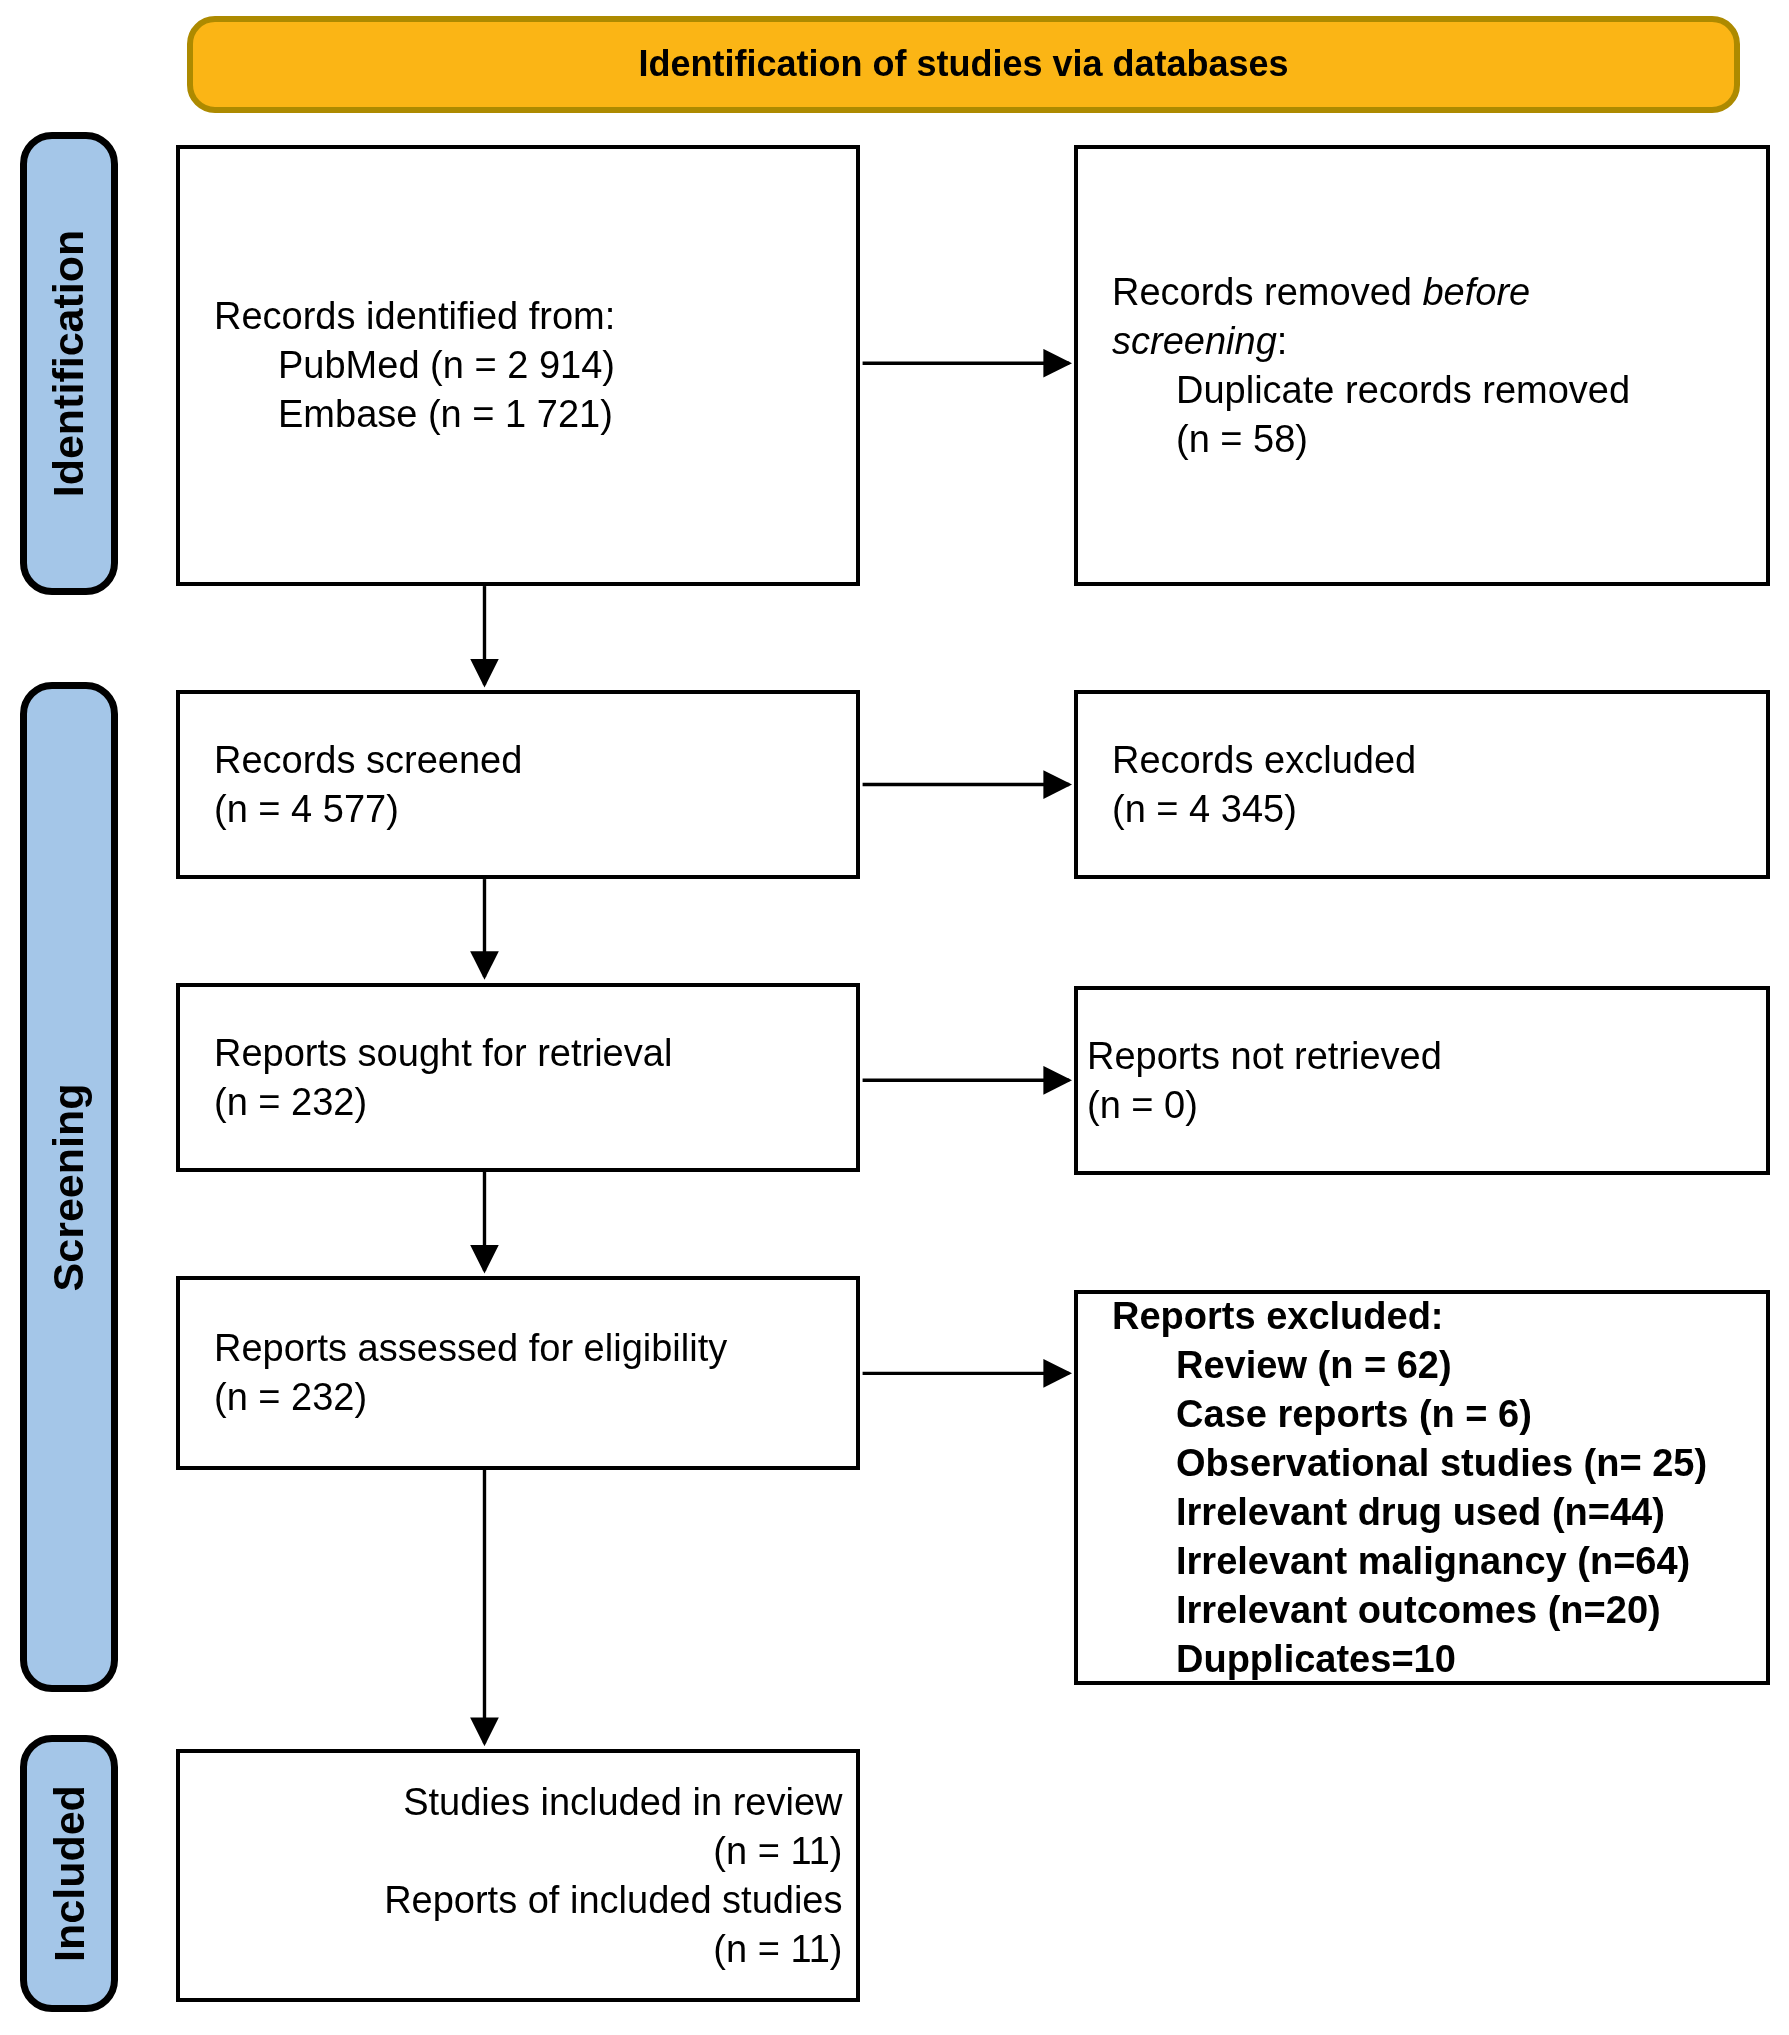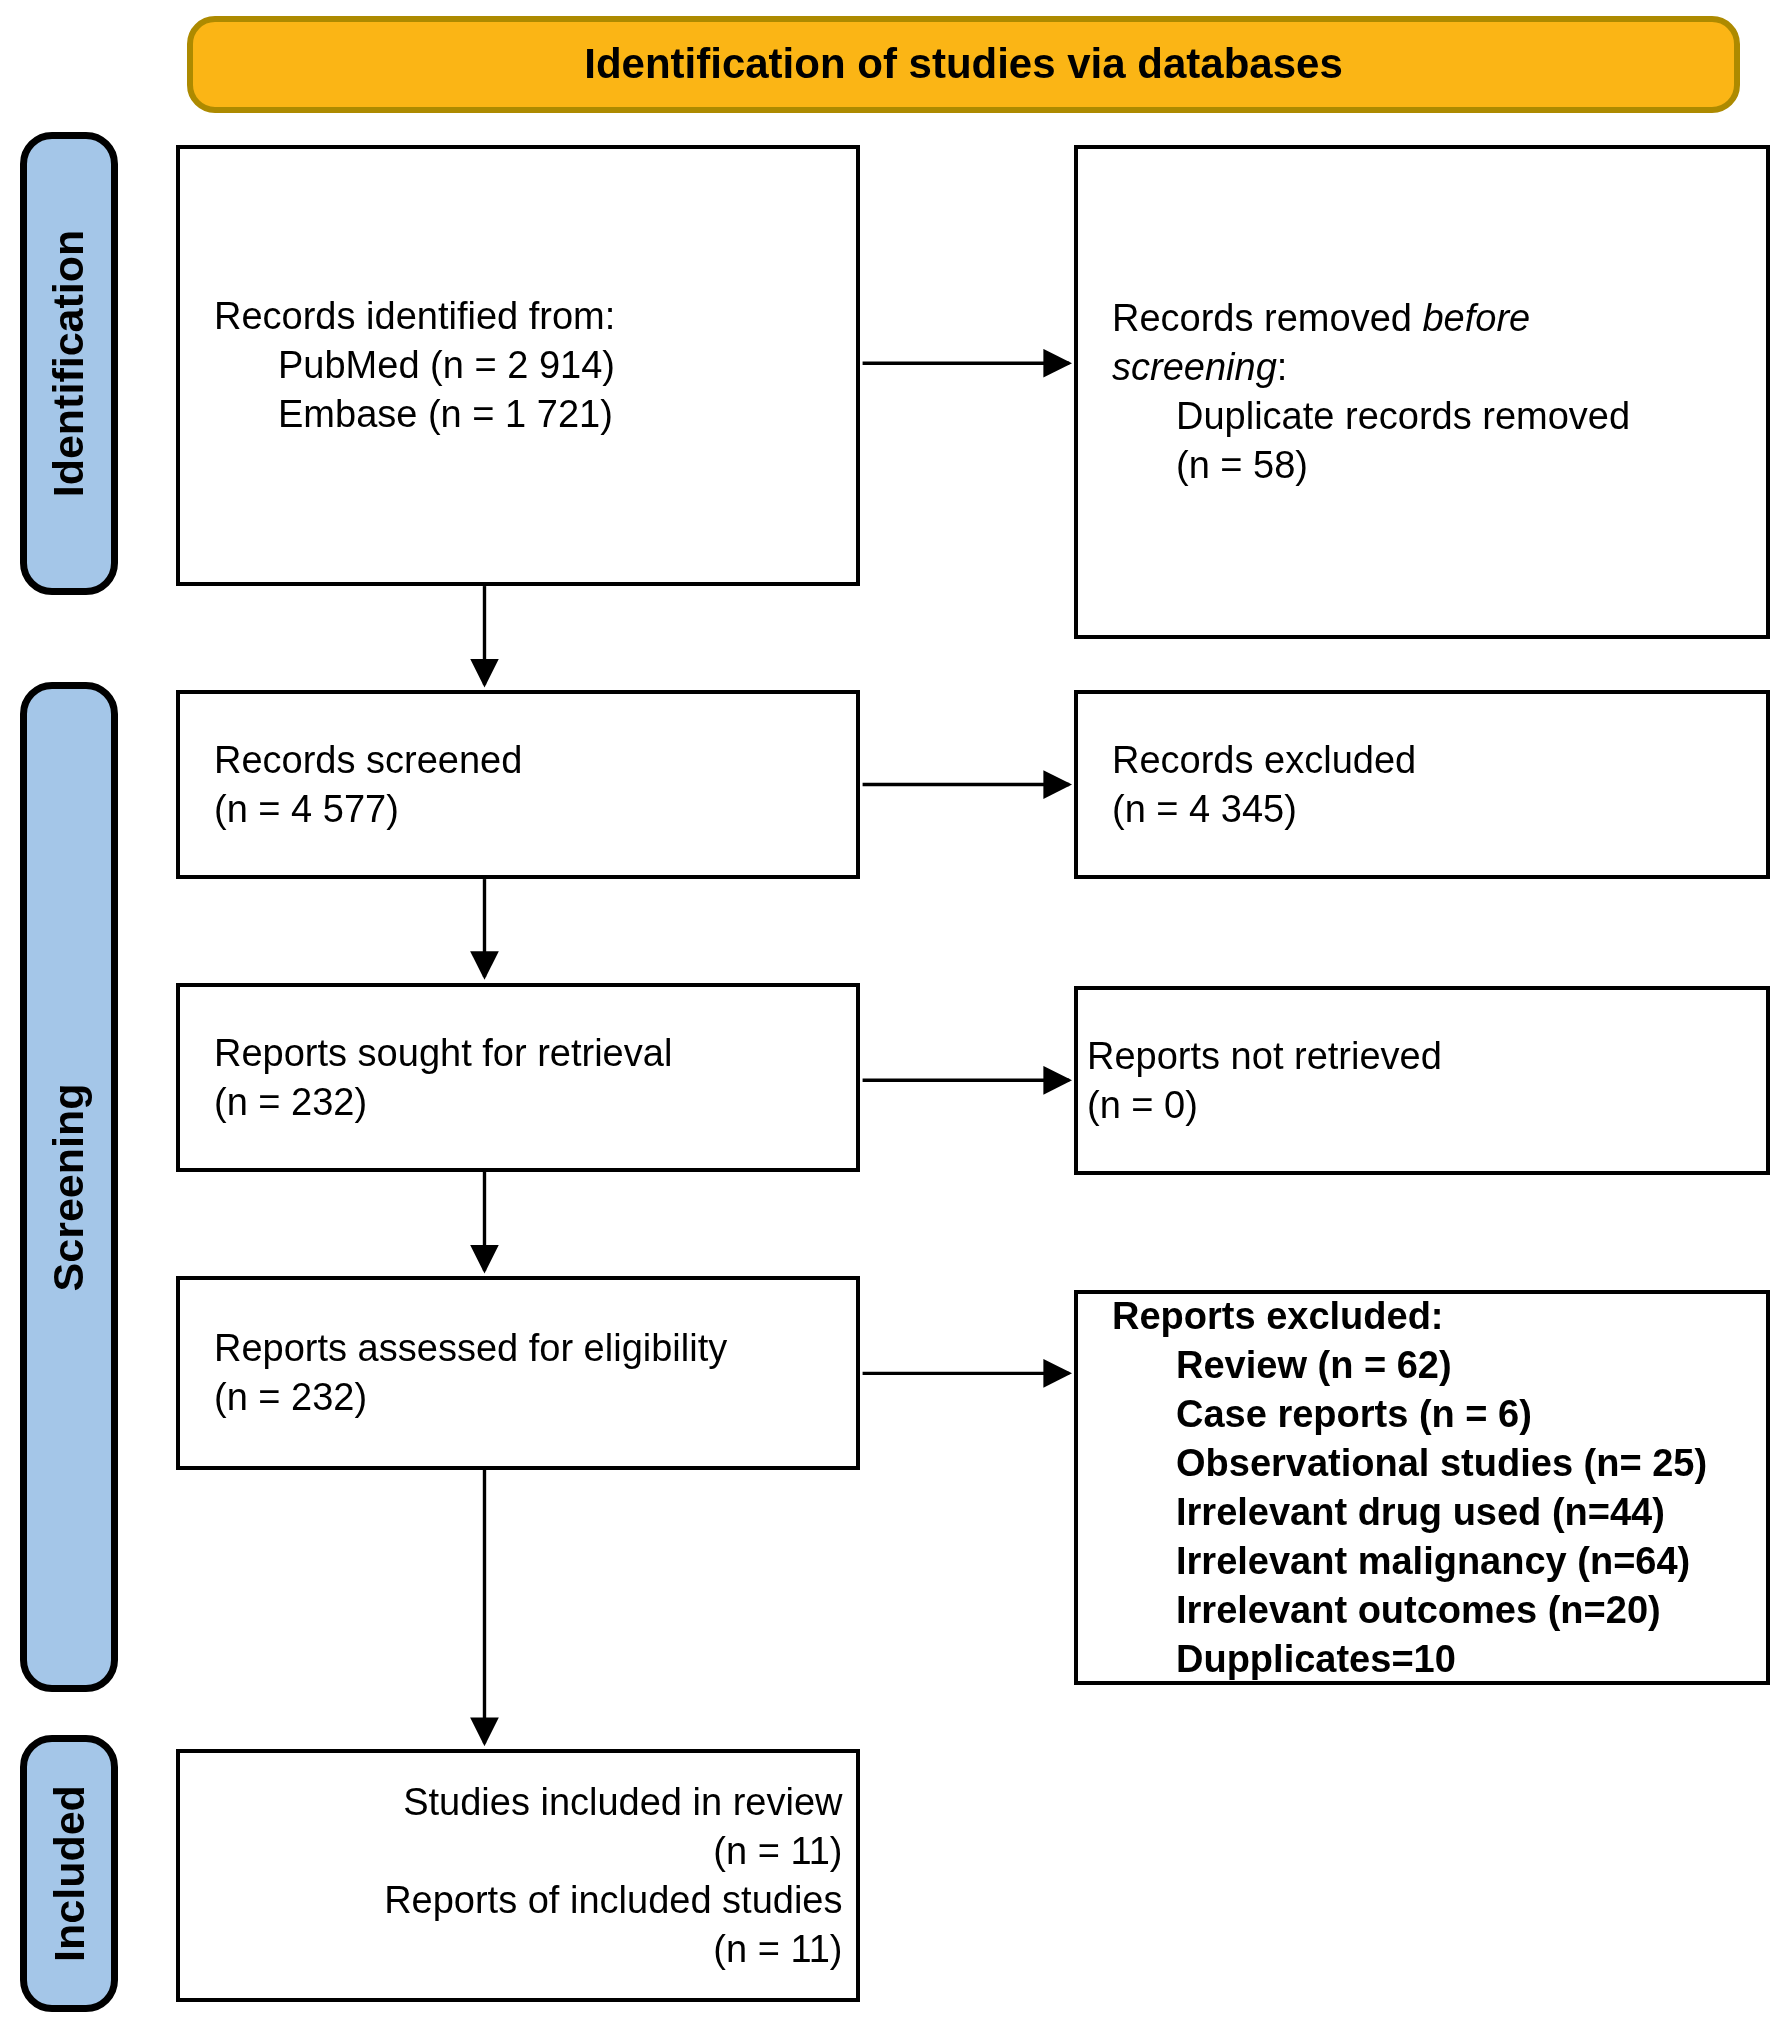--- a/index.html
+++ b/index.html
@@ -14,21 +14,21 @@
   
   .banner{
     position:absolute;
     left:187px; top:15.5px;
     width:1553px; height:97px;
     box-sizing:border-box;
     background:var(--banner-fill,#FBB515);
     border:6.8px solid var(--banner-border,#AD8A00);
     border-radius:28px;
     display:flex; align-items:center; justify-content:center;
-    font-size:42px; font-weight:bold;
+    font-size:36px; font-weight:bold;
   }
   
   .stage{
     position:absolute;
     left:20px; width:98px;
     box-sizing:border-box;
     background:var(--stage-fill,#A4C6E8);
     border:7.4px solid #000000;
     border-radius:32px;
     display:flex; align-items:center; justify-content:center;
@@ -49,21 +49,21 @@
     background:#ffffff;
     border:4.7px solid #000000;
     display:flex; flex-direction:column; justify-content:center;
     padding:13.5px 13.5px 13.5px 34px;
     font-size:38px; line-height:49px;
   }
   .fbox .line{ white-space:nowrap; }
   .fbox .line.indent{ padding-left:64px; }
   .fbox .italic{ font-style:italic; }
   .box-records-identified{ left:176px; top:145px;  width:684px; height:441px; }
-  .box-records-removed  { left:1074px; top:145px;  width:696px; height:494px; }
+  .box-records-removed  { left:1074px; top:145px;  width:696px; height:441px; }
   .box-records-screened { left:176px; top:690px; width:684px; height:189px; }
   .box-records-excluded { left:1074px; top:690px; width:696px; height:189px; }
   .box-reports-sought   { left:176px; top:983px; width:684px; height:189px; }
   .box-reports-not-retrieved{ left:1074px; top:986px; width:696px; height:189px;padding-left:9px; }
   .box-reports-assessed { left:176px; top:1276px; width:684px; height:194px; }
   .box-reports-excluded { left:1074px; top:1290px; width:696px; height:395px;font-weight:bold; }
   .box-studies-included { left:176px; top:1749px; width:684px; height:253px;text-align:right; }
   
   #arrows{
     position:absolute; left:0; top:0;

